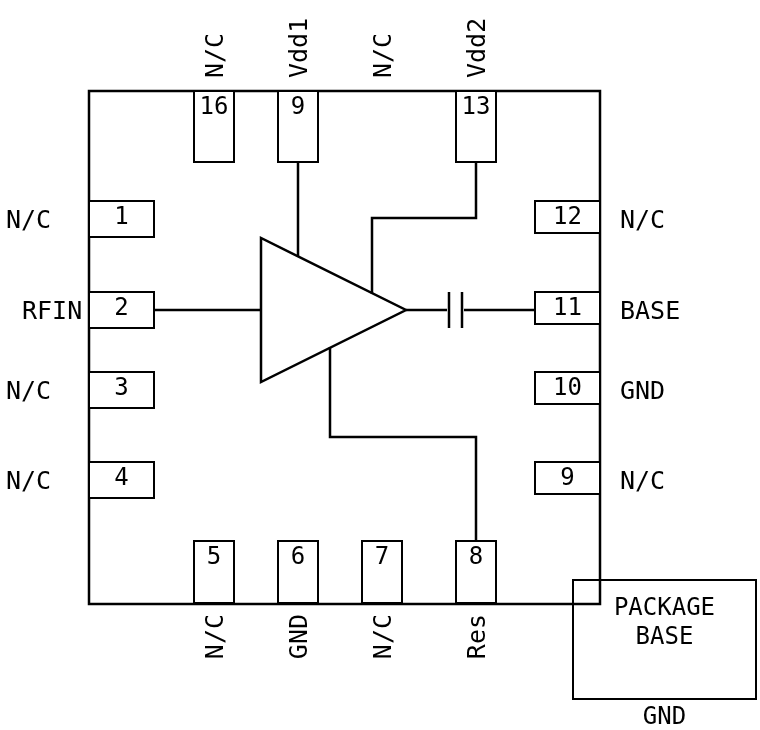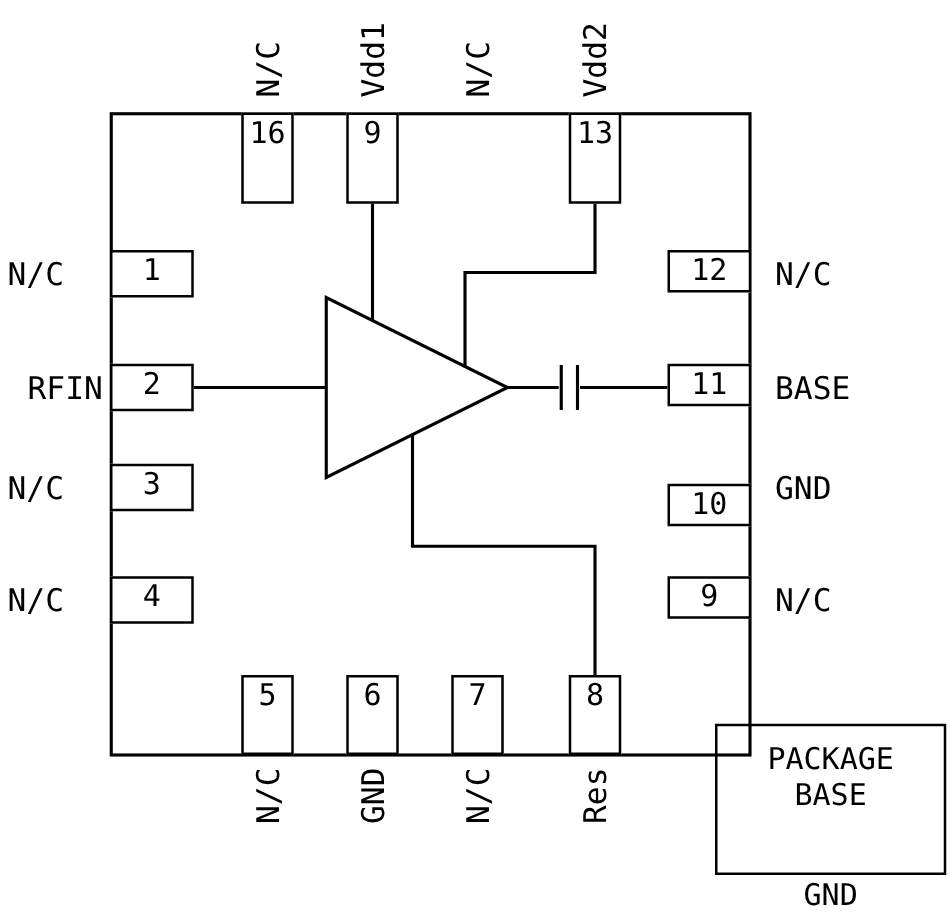--- a/index.html
+++ b/index.html
@@ -156,21 +156,21 @@
   <div class="hlabel" style="left:6px; top:465px">
     <span>N/C</span>
   </div>
 
   <div class="pin-box right" style="top:200px">
     <span>12</span>
   </div>
   <div class="pin-box right" style="top:291px">
     <span>11</span>
   </div>
-  <div class="pin-box right" style="top:387px">
+  <div class="pin-box right" style="top:371px">
     <span>10</span>
   </div>
   <div class="pin-box right" style="top:461px">
     <span>9</span>
   </div>
 
   <div class="hlabel" style="left:620px; top:204px">
     <span>N/C</span>
   </div>
   <div class="hlabel" style="left:620px; top:295px">

